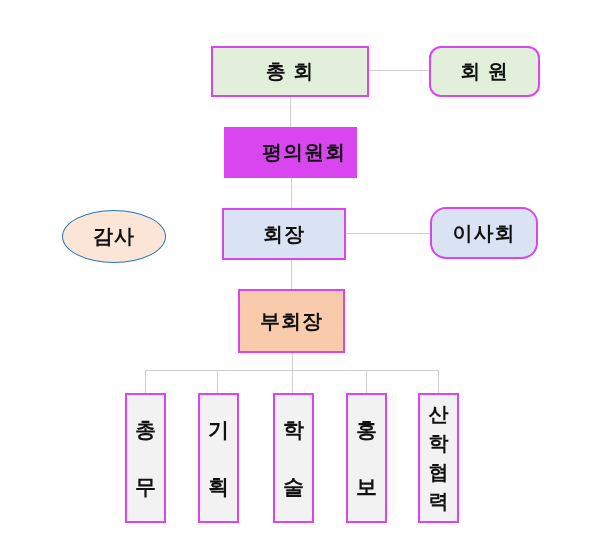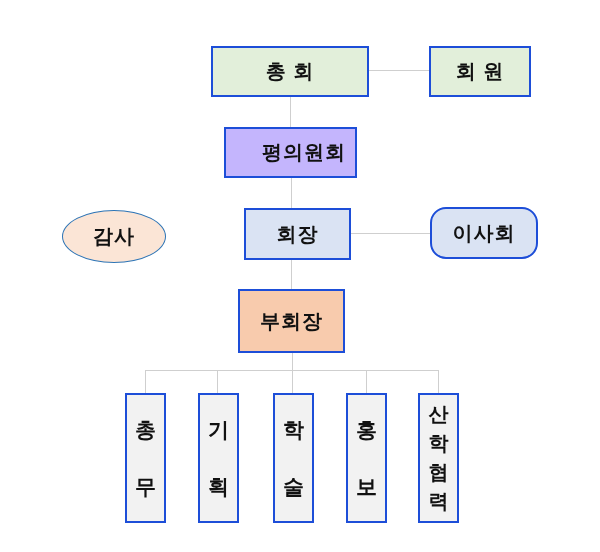--- a/index.html
+++ b/index.html
@@ -7,37 +7,37 @@
     position: relative;
     width: 600px;
     height: 552px;
     background: #ffffff;
     font-family: "Liberation Sans", "DejaVu Sans", sans-serif;
     overflow: hidden;
   }
   .node {
     position: absolute;
     box-sizing: border-box;
-    border: 2px solid #1d4ed8;
+    border: 2px solid #d946ef;
     display: flex;
     align-items: center;
     justify-content: center;
     font-weight: bold;
     font-size: 20px;
     color: #111111;
     letter-spacing: 1px;
     z-index: 2;
   }
   
   .n-assembly   { left: 211px; top: 46px;  width: 158px; height: 51px; background: #e2efda; }
-  .n-members    { left: 429px; top: 46px;  width: 102px; height: 51px; background: #e2efda; }
+  .n-members    { left: 429px; top: 46px;  width: 111px; height: 51px; background: #e2efda; border-radius: 12px; }
   
-  .n-council    { left: 224px; top: 127px; width: 133px; height: 51px; background: #c4b5fd; padding-left: 27px; }
+  .n-council    { left: 224px; top: 127px; width: 133px; height: 51px; background: #d946ef; padding-left: 27px; }
   
-  .n-president  { left: 244px; top: 208px; width: 107px; height: 52px; background: #dae3f3; }
+  .n-president  { left: 222px; top: 208px; width: 124px; height: 52px; background: #dae3f3; }
   .n-board      { left: 430px; top: 207px; width: 108px; height: 52px; background: #dae3f3; border-radius: 16px; }
   
   .n-auditor {
     left: 62px; top: 210px; width: 104px; height: 53px;
     background: #fbe5d6;
     border: 1.5px solid #2e75b6;
     border-radius: 50%;
   }
   
   .n-vicepres   { left: 238px; top: 289px; width: 107px; height: 64px; background: #f8cbad; }

